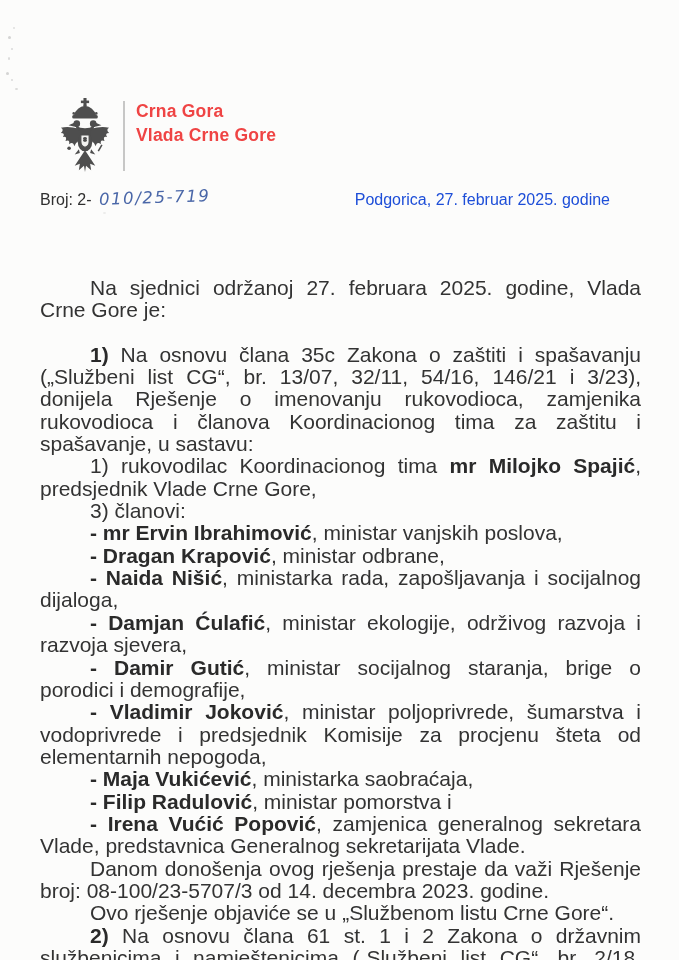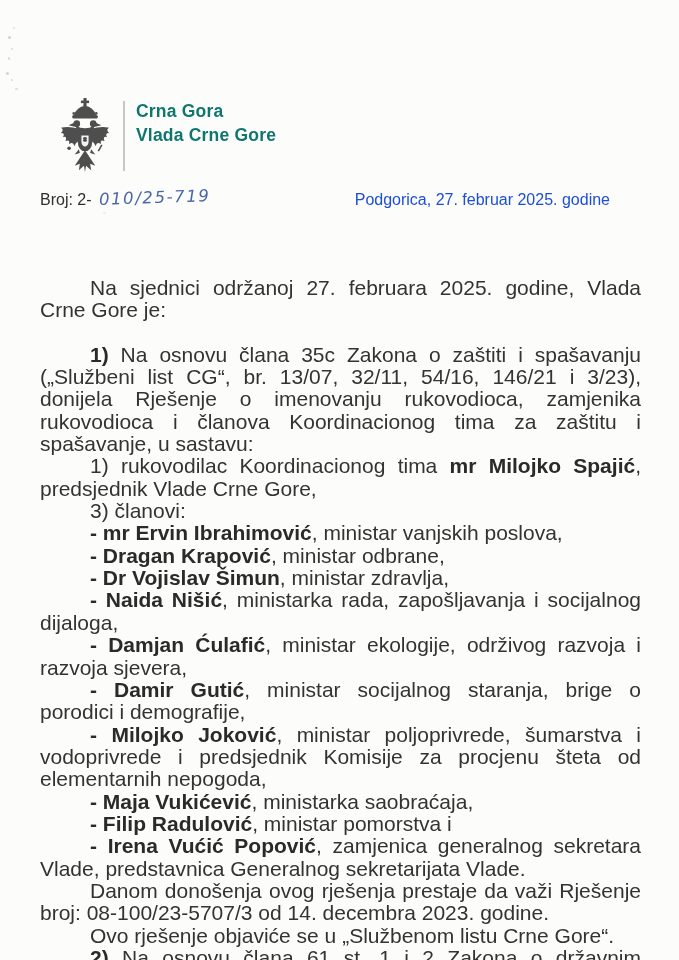--- a/index.html
+++ b/index.html
@@ -17,21 +17,21 @@
     color: #333;
   }
   
   .speck { position: absolute; background: #8a8a8a; border-radius: 50%; }
 
   
   .letterhead { position: absolute; left: 56px; top: 98px; display: flex; align-items: flex-start; }
   .coat { width: 58px; height: 78px; }
   .coat svg { width: 100%; height: 100%; display: block; }
   .lh-divider { width: 2px; height: 70px; background: #9a9a9a; opacity: .55; margin: 3px 11px 0 9px; }
-  .org { font-weight: bold; font-size: 17.5px; line-height: 24px; color: #0f766e; letter-spacing: .2px; padding-top: 1px; }
+  .org { font-weight: bold; font-size: 17.5px; line-height: 24px; color: #ef4444; letter-spacing: .2px; padding-top: 1px; }
 
   
   .refline { position: absolute; left: 40px; top: 190px; width: 599px; height: 30px; font-size: 16px; color: #2f2f2f; }
   .ref-printed { display: inline-block; }
   .ref-hand {
     display: inline-block;
     margin-left: 7px;
     font-family: "DejaVu Sans", sans-serif;
     font-style: italic;
     font-size: 16.5px;
@@ -122,25 +122,24 @@
     <span class="ref-date">Podgorica, 27. februar 2025. godine</span>
   </div>
 
   <main class="docbody">
       <p class="para gap"><span>Na sjednici održanoj 27. februara 2025. godine, Vlada Crne Gore je:</span></p>
       <p class="para"><span class="b">1)</span><span> Na osnovu člana 35c Zakona o zaštiti i spašavanju („Službeni list CG“, br. 13/07, 32/11, 54/16, 146/21 i 3/23), donijela Rješenje o imenovanju rukovodioca, zamjenika rukovodioca i članova Koordinacionog tima za zaštitu i spašavanje, u sastavu:</span></p>
       <p class="para"><span>1) rukovodilac Koordinacionog tima </span><span class="b">mr Milojko Spajić</span><span>, predsjednik Vlade Crne Gore,</span></p>
       <p class="para"><span>3) članovi:</span></p>
       <p class="para"><span class="b">- mr Ervin Ibrahimović</span><span>, ministar vanjskih poslova,</span></p>
       <p class="para"><span class="b">- Dragan Krapović</span><span>, ministar odbrane,</span></p>
-      <p class="para"><span class="b">- Dr Vojislav Šimun</span><span>, ministar zdravlja,</span></p>
       <p class="para"><span class="b">- Naida Nišić</span><span>, ministarka rada, zapošljavanja i socijalnog dijaloga,</span></p>
       <p class="para"><span class="b">- Damjan Ćulafić</span><span>, ministar ekologije, održivog razvoja i razvoja sjevera,</span></p>
       <p class="para"><span class="b">- Damir Gutić</span><span>, ministar socijalnog staranja, brige o porodici i demografije,</span></p>
-      <p class="para"><span class="b">- Milojko Joković</span><span>, ministar poljoprivrede, šumarstva i vodoprivrede i predsjednik Komisije za procjenu šteta od elementarnih nepogoda,</span></p>
+      <p class="para"><span class="b">- Vladimir Joković</span><span>, ministar poljoprivrede, šumarstva i vodoprivrede i predsjednik Komisije za procjenu šteta od elementarnih nepogoda,</span></p>
       <p class="para"><span class="b">- Maja Vukićević</span><span>, ministarka saobraćaja,</span></p>
       <p class="para"><span class="b">- Filip Radulović</span><span>, ministar pomorstva i</span></p>
       <p class="para"><span class="b">- Irena Vućić Popović</span><span>, zamjenica generalnog sekretara Vlade, predstavnica Generalnog sekretarijata Vlade.</span></p>
       <p class="para"><span>Danom donošenja ovog rješenja prestaje da važi Rješenje broj: 08-100/23-5707/3 od 14. decembra 2023. godine.</span></p>
       <p class="para"><span>Ovo rješenje objaviće se u „Službenom listu Crne Gore“.</span></p>
       <p class="para"><span class="b">2)</span><span> Na osnovu člana 61 st. 1 i 2 Zakona o državnim službenicima i namještenicima („Službeni list CG“, br. 2/18, 34/19 i 8/21), donijela Rješenje</span></p>
     </main>
 
 </div>
 

